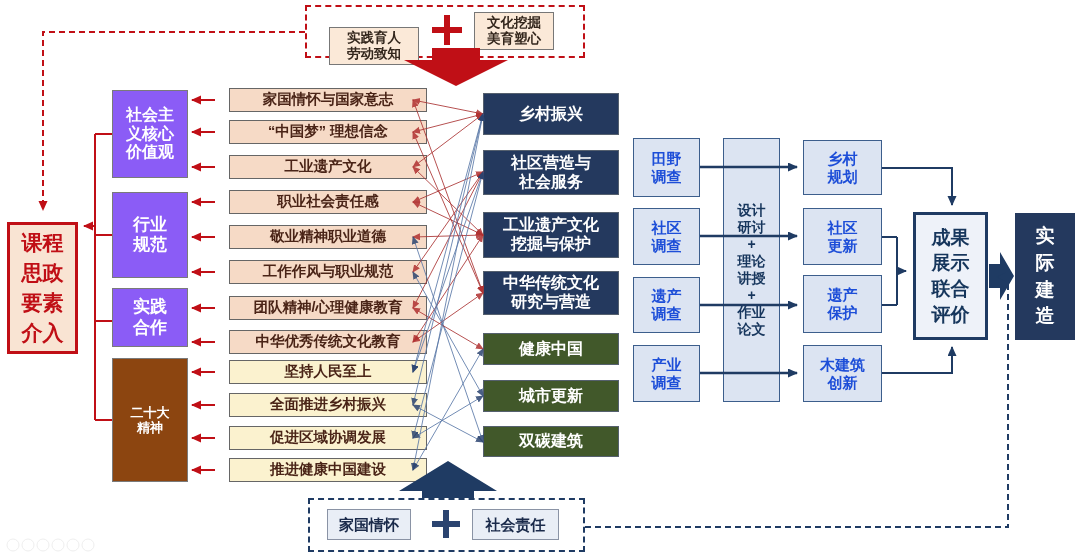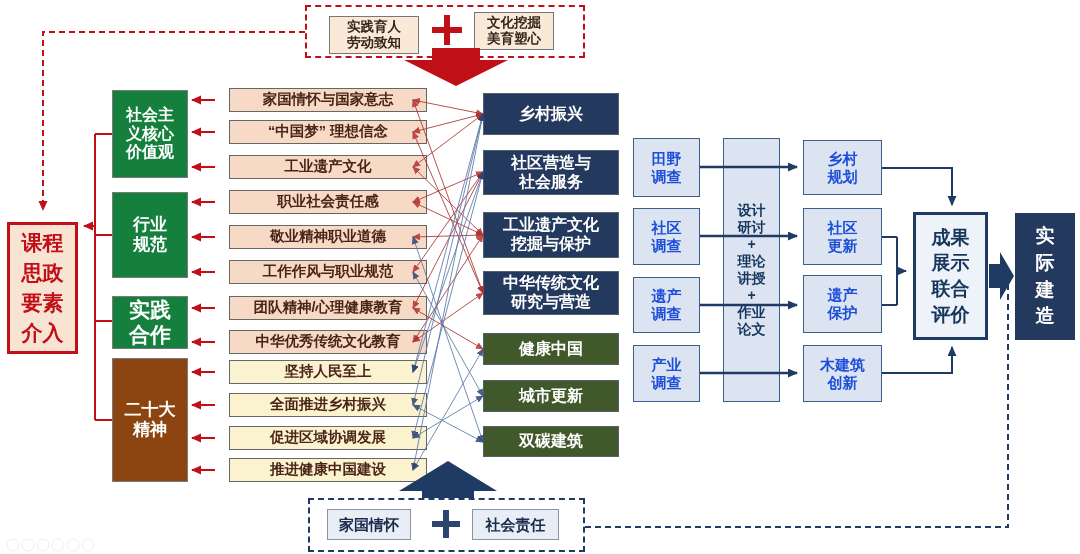--- a/index.html
+++ b/index.html
@@ -4,25 +4,25 @@
 <style>
   html,body{margin:0;padding:0;background:#fff;}
   #canvas{position:relative;width:1080px;height:554px;background:#fff;overflow:hidden;
           font-family:"Liberation Sans","DejaVu Sans",sans-serif;}
   .box{position:absolute;box-sizing:border-box;display:flex;align-items:center;justify-content:center;
        text-align:center;white-space:pre-line;font-weight:bold;line-height:1.18;}
   
   .entry{left:7px;top:222px;width:71px;height:132px;background:#f9e4d3;border:3px solid #c00f16;
          color:#c00f16;font-size:21px;line-height:1.42;}
   
-  .cat{left:112px;width:76px;background:#15803d;border:1px solid #7a7a7a;color:#fff;font-size:16px;}
+  .cat{left:112px;width:76px;background:#8b5cf6;border:1px solid #7a7a7a;color:#fff;font-size:16px;}
   .cat1{top:90px;height:88px;}
   .cat2{top:192px;height:86px;font-size:17px;}
-  .cat3{top:296px;height:53px;font-size:21px;}
-  .cat4{top:358px;height:124px;background:#8c4510;font-size:17px;}
+  .cat3{top:288px;height:59px;font-size:17px;}
+  .cat4{top:358px;height:124px;background:#8c4510;font-size:13px;}
   
   .row{left:215px;width:198px;height:24px;border:1.5px solid #666;color:#4a2417;font-size:14.5px;margin-left:14px;}
   .peach{background:#f6dac6;}
   .cream{background:#fbf2cf;}
   
   .theme{left:483px;width:136px;color:#fff;font-size:16px;border:1px solid #55606e;text-align:center;}
   .navybg{background:#24395e;}
   .greenbg{background:#41582a;}
   
   .blue{background:#dce4f2;border:1.5px solid #3c5e8c;color:#1d4ed8;font-size:15px;}
@@ -30,21 +30,21 @@
   .output{left:803px;width:79px;}
   .process{left:723px;top:138px;width:57px;height:264px;background:#dce4f2;border:1.5px solid #3c5e8c;
            color:#17365d;font-size:14px;line-height:1.22;}
   .eval{left:913px;top:212px;width:75px;height:128px;background:#eef2f9;border:3px solid #1f3b63;
         color:#16365c;font-size:19px;line-height:1.35;}
   .construct{left:1015px;top:213px;width:60px;height:127px;background:#24395e;color:#fff;
              font-size:19px;line-height:1.4;}
   
   .topdash{position:absolute;left:305px;top:5px;width:280px;height:53px;border:2px dashed #c00f16;box-sizing:border-box;}
   .tbox{background:#fbe9d8;border:1.5px solid #777;color:#33261c;font-size:13.5px;}
-  .tbox1{left:329px;top:16px;width:90px;height:38px;}
+  .tbox1{left:329px;top:27px;width:90px;height:38px;}
   .tbox2{left:474px;top:12px;width:80px;height:38px;text-align:center;}
   
   .botdash{position:absolute;left:308px;top:498px;width:277px;height:54px;border:2px dashed #1f3b63;box-sizing:border-box;}
   .bbox{background:#e9eef6;border:1.5px solid #8a93a5;color:#1a2a4a;font-size:15px;}
   .bbox1{left:327px;top:509px;width:84px;height:31px;}
   .bbox2{left:472px;top:509px;width:87px;height:31px;}
   
   .plus{position:absolute;}
   .plus .h,.plus .v{position:absolute;background:#c00f16;}
   .plus .h{left:0;top:40%;width:100%;height:20%;}

